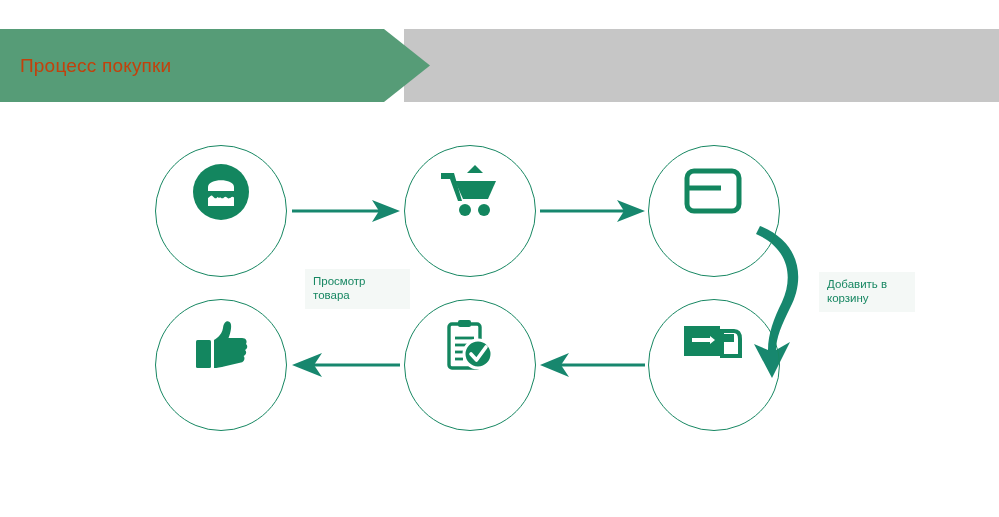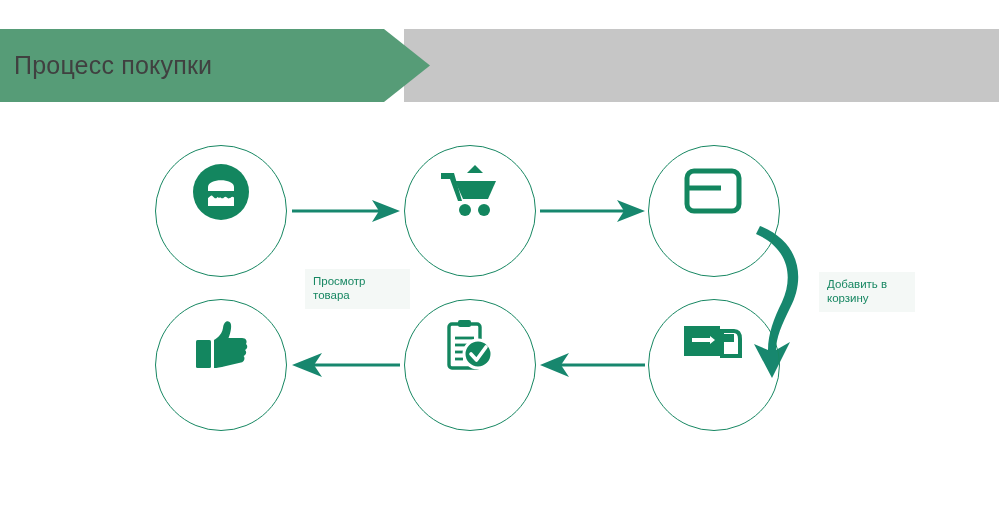--- a/index.html
+++ b/index.html
@@ -32,25 +32,25 @@
   .banner-green {
     position: absolute;
     left: 0; top: 0;
     width: 430px; height: 73px;
     background: #569c77;
     -webkit-clip-path: polygon(0 0, 384px 0, 430px 36.5px, 384px 73px, 0 73px);
     clip-path: polygon(0 0, 384px 0, 430px 36.5px, 384px 73px, 0 73px);
   }
   .banner-title {
     position: absolute;
-    left: 14px; top: 0;
+    left: 20px; top: 0;
     height: 73px;
     display: flex; align-items: center;
-    color: #404040;
-    font-size: 25px;
+    color: #c2410c;
+    font-size: 19px;
     letter-spacing: .2px;
     white-space: nowrap;
   }
 
   
   .flow { position: absolute; left: 0; top: 102px; width: 999px; height: 415px; }
 
   .node {
     position: absolute;
     width: 132px; height: 132px;

